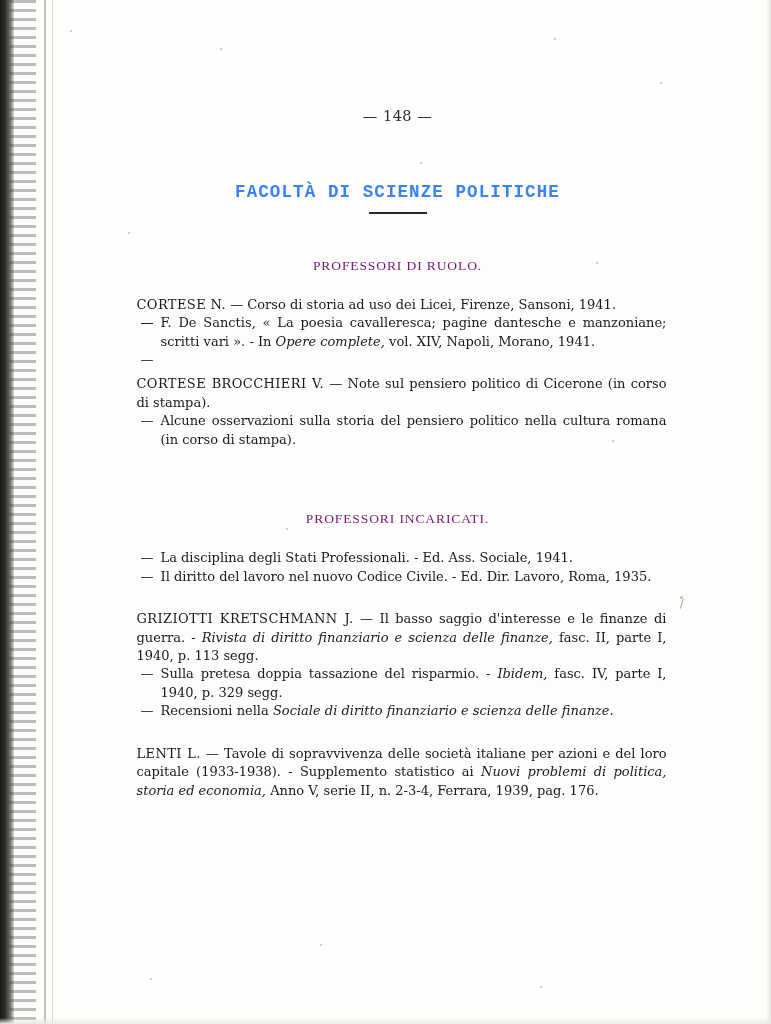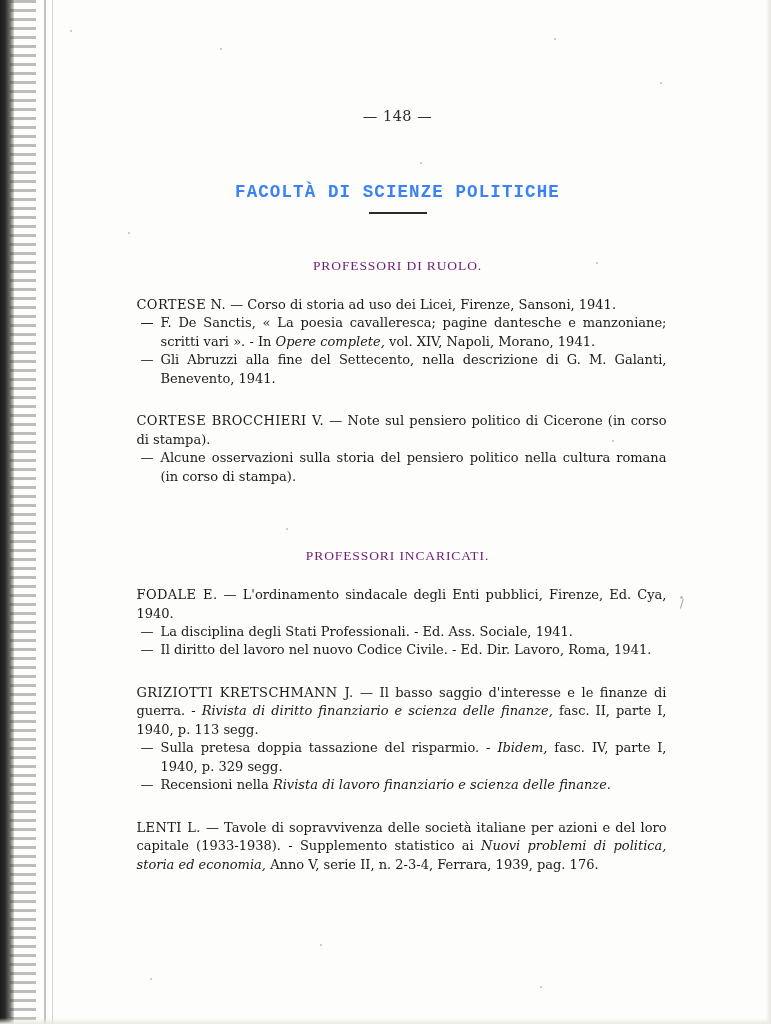--- a/index.html
+++ b/index.html
@@ -195,21 +195,20 @@
           </div>
           <div class="line sub">
             <span class="dash">—</span>
           </div>
           <div class="line sub">
             <span class="dash">—</span>
             <span>F. De Sanctis, « La poesia cavalleresca; pagine dantesche e manzoniane; scritti vari ». - In <em>Opere complete,</em> vol. XIV, Napoli, Morano, 1941.</span>
           </div>
           <div class="line sub">
             <span class="dash">—</span>
-            <span>Gli Abruzzi alla fine del Settecento, nella descrizione di G. M. Galanti, Benevento, 1941.</span>
           </div>
         </div>
 
         <div class="entry" style="margin-top:24px">
           <div class="line first">
             <span class="author">CORTESE BROCCHIERI V.</span>
             <span>— Note sul pensiero politico di Cicerone (in corso di stampa).</span>
           </div>
           <div class="line sub">
             <span class="dash">—</span>
@@ -219,46 +218,42 @@
 
       </div>
     </div>
 
     <div class="section second">
       <div class="section-heading">PROFESSORI INCARICATI.</div>
 
       <div class="entries">
 
         <div class="entry">
-          <div class="line first">
-            <span class="author">FODALE E.</span>
-            <span>— L'ordinamento sindacale degli Enti pubblici, Firenze, Ed. Cya, 1940.</span>
-          </div>
           <div class="line sub">
             <span class="dash">—</span>
             <span>La disciplina degli Stati Professionali. - Ed. Ass. Sociale, 1941.</span>
           </div>
           <div class="line sub">
             <span class="dash">—</span>
-            <span>Il diritto del lavoro nel nuovo Codice Civile. - Ed. Dir. Lavoro, Roma, 1941.</span>
+            <span>Il diritto del lavoro nel nuovo Codice Civile. - Ed. Dir. Lavoro, Roma, 1935.</span>
           </div>
         </div>
 
         <div class="entry" style="margin-top:24px">
           <div class="line first">
             <span class="author">GRIZIOTTI KRETSCHMANN J.</span>
             <span>— Il basso saggio d'interesse e le finanze di guerra. - <em>Rivista di diritto finanziario e scienza delle finanze,</em> fasc. II, parte I, 1940, p. 113 segg.</span>
           </div>
           <div class="line sub">
             <span class="dash">—</span>
             <span>Sulla pretesa doppia tassazione del risparmio. - <em>Ibidem,</em> fasc. IV, parte I, 1940, p. 329 segg.</span>
           </div>
           <div class="line sub">
             <span class="dash">—</span>
-            <span>Recensioni nella <em>Rivista di lavoro finanziario e scienza delle finanze.</em></span>
+            <span>Recensioni nella <em>Sociale di diritto finanziario e scienza delle finanze.</em></span>
           </div>
         </div>
 
         <div class="entry" style="margin-top:24px">
           <div class="line first">
             <span class="author">LENTI L.</span>
             <span>— Tavole di sopravvivenza delle società italiane per azioni e del loro capitale (1933-1938). - Supplemento statistico ai <em>Nuovi problemi di politica, storia ed economia,</em> Anno V, serie II, n. 2-3-4, Ferrara, 1939, pag. 176.</span>
           </div>
         </div>
 

